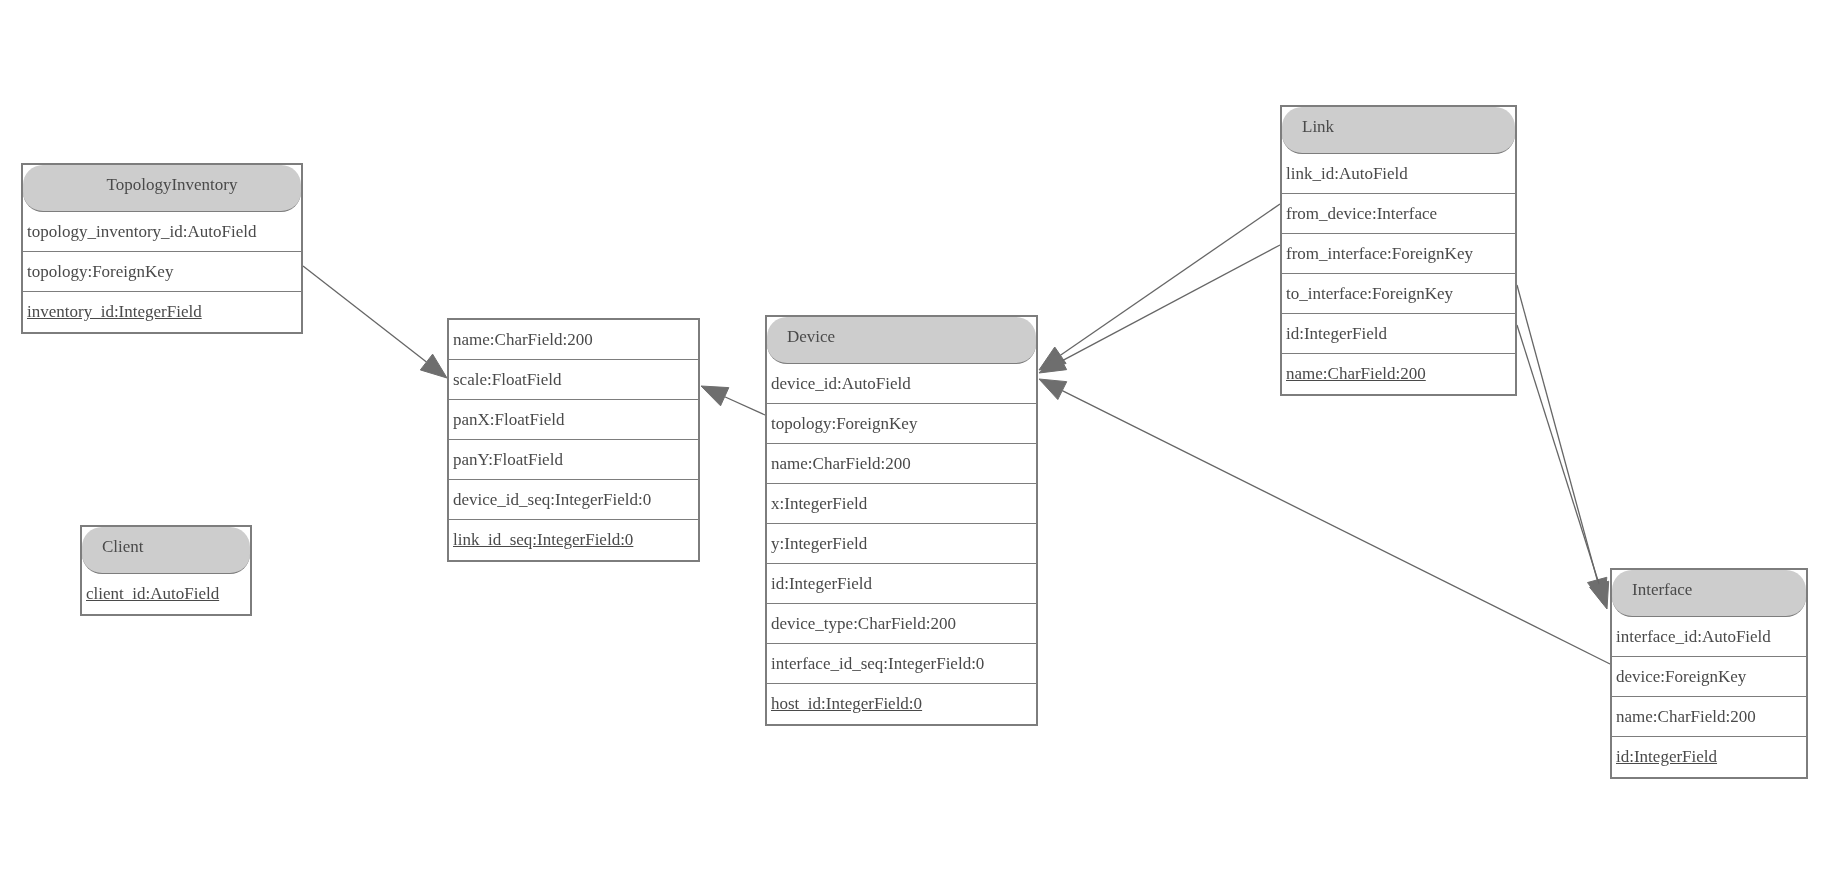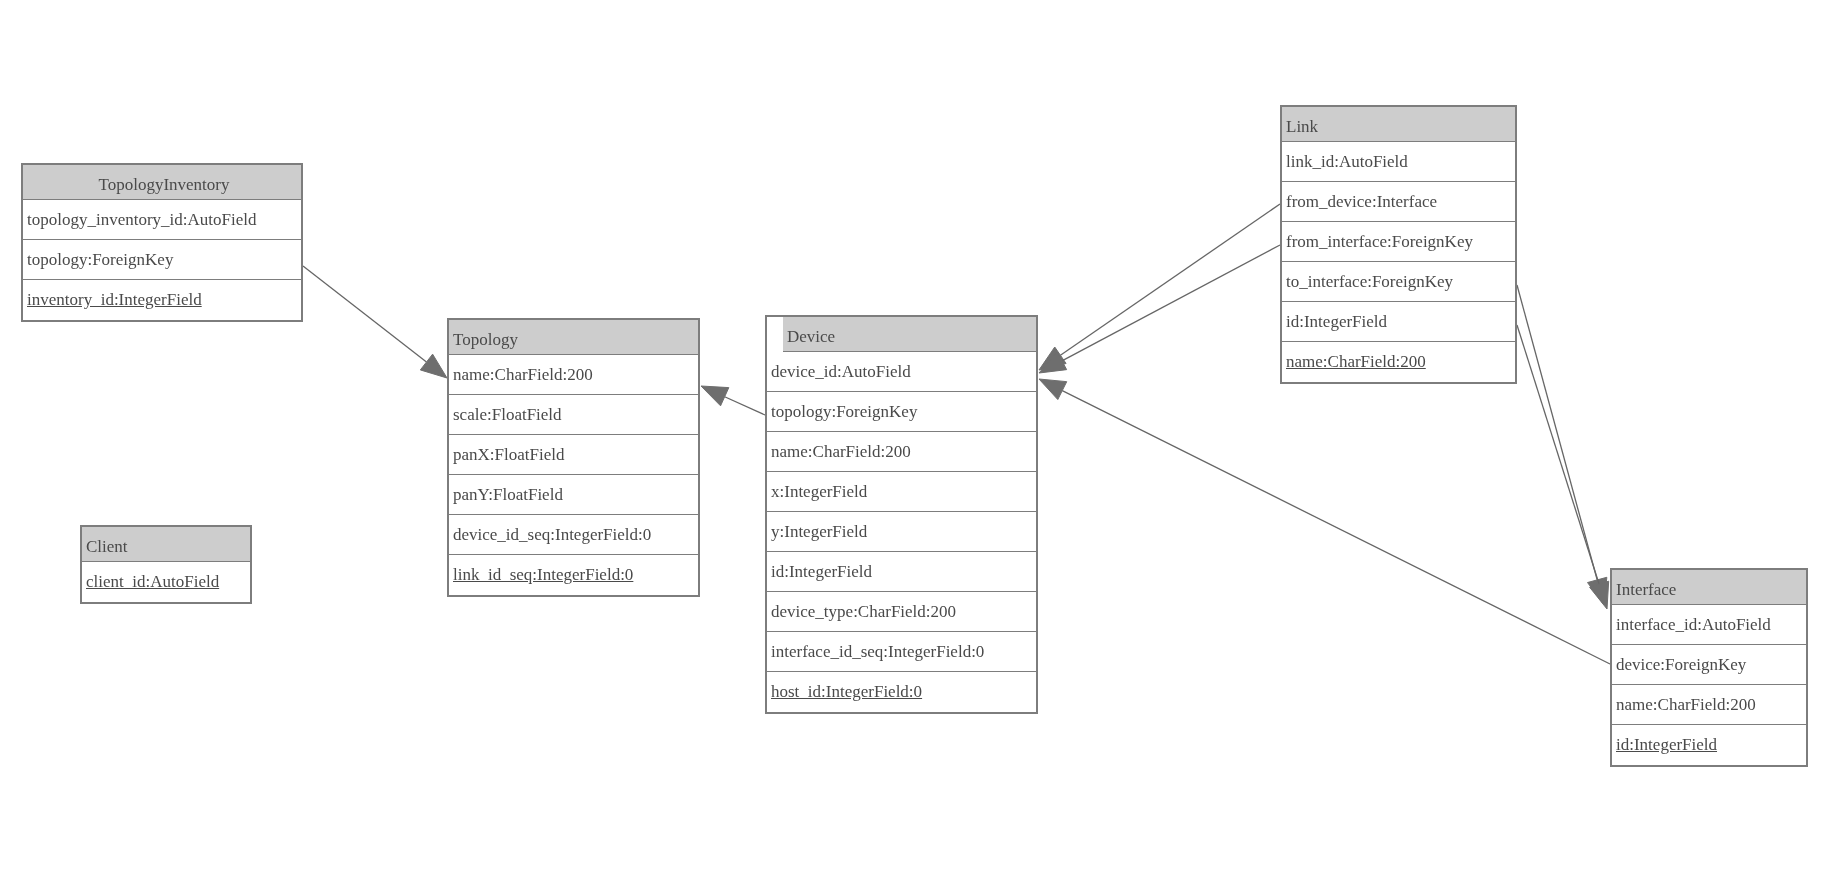--- a/index.html
+++ b/index.html
@@ -27,27 +27,28 @@
   .entity {
     position: absolute;
     box-sizing: border-box;
     border: 2px solid #7d7d7d;
     background: #ffffff;
     font-size: 17px;
     color: #4a4a4a;
   }
   .entity-header {
     box-sizing: border-box;
-    height: 35px;
+    height: 47px;
     line-height: 39px;
     background: #cdcdcd;
     border-bottom: 1px solid #7d7d7d;
-    padding-left: 4px;
+    padding-left: 20px;
     white-space: nowrap;
     overflow: hidden;
+    border-radius: 20px;
   }
   .entity-field {
     box-sizing: border-box;
     height: 40px;
     line-height: 39px;
     border-bottom: 1px solid #7d7d7d;
     padding-left: 4px;
     white-space: nowrap;
     overflow: hidden;
     background: #ffffff;
@@ -107,21 +108,20 @@
     <div class="entity-fields">
   <div class="entity-field">topology_inventory_id:AutoField</div>
 
   <div class="entity-field">topology:ForeignKey</div>
 
   <div class="entity-field">inventory_id:IntegerField</div>
 </div>
   </div>
 
   <div class="entity" style="left: 447px; top: 318px; width: 253px; border-color: rgb(125, 125, 125);">
-    <div class="entity-header" style="background: rgb(205, 205, 205);">Topology</div>
     <div class="entity-fields">
 
   <div class="entity-field">name:CharField:200</div>
 
   <div class="entity-field">scale:FloatField</div>
 
   <div class="entity-field">panX:FloatField</div>
 
   <div class="entity-field">panY:FloatField</div>
 
@@ -132,21 +132,21 @@
   </div>
 
   <div class="entity" style="left: 80px; top: 525px; width: 172px; border-color: rgb(125, 125, 125);">
     <div class="entity-header" style="background: rgb(205, 205, 205);">Client</div>
     <div class="entity-fields">
   <div class="entity-field">client_id:AutoField</div>
 </div>
   </div>
 
   <div class="entity" style="left: 765px; top: 315px; width: 273px; border-color: rgb(125, 125, 125);">
-    <div class="entity-header" style="background: rgb(205, 205, 205); margin-left: 16px;">Device</div>
+    <div class="entity-header" style="background: rgb(205, 205, 205);">Device</div>
     <div class="entity-fields">
   <div class="entity-field">device_id:AutoField</div>
 
   <div class="entity-field">topology:ForeignKey</div>
 
   <div class="entity-field">name:CharField:200</div>
 
   <div class="entity-field">x:IntegerField</div>
 
   <div class="entity-field">y:IntegerField</div>

